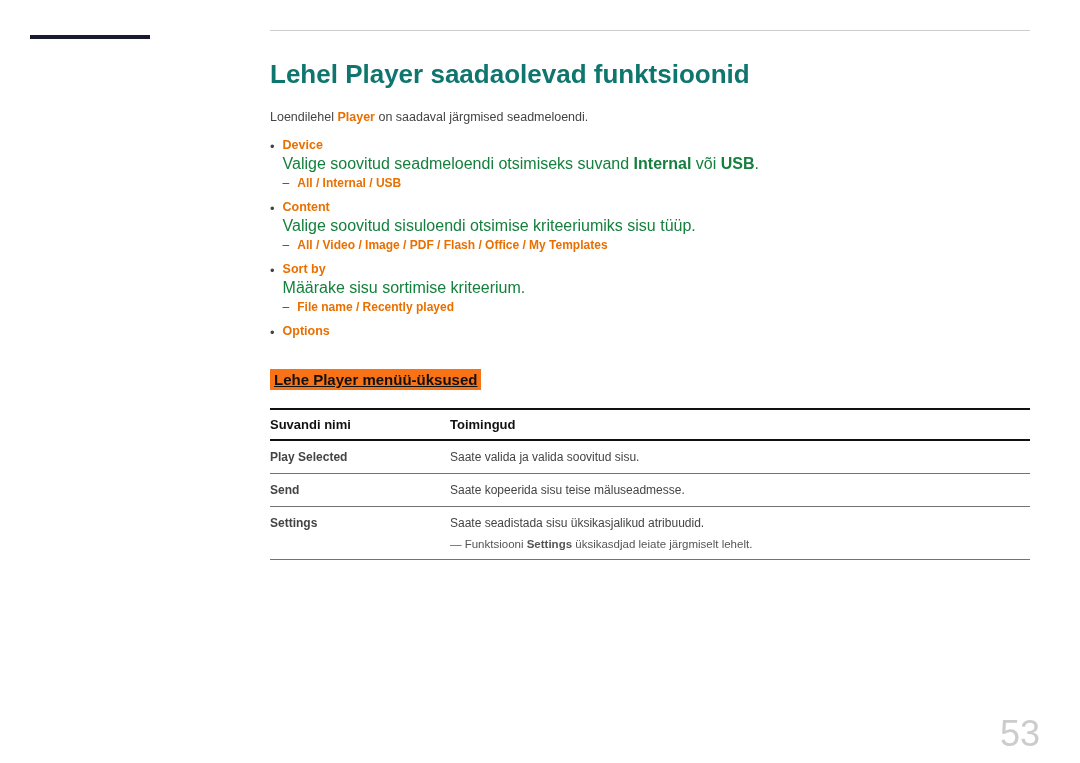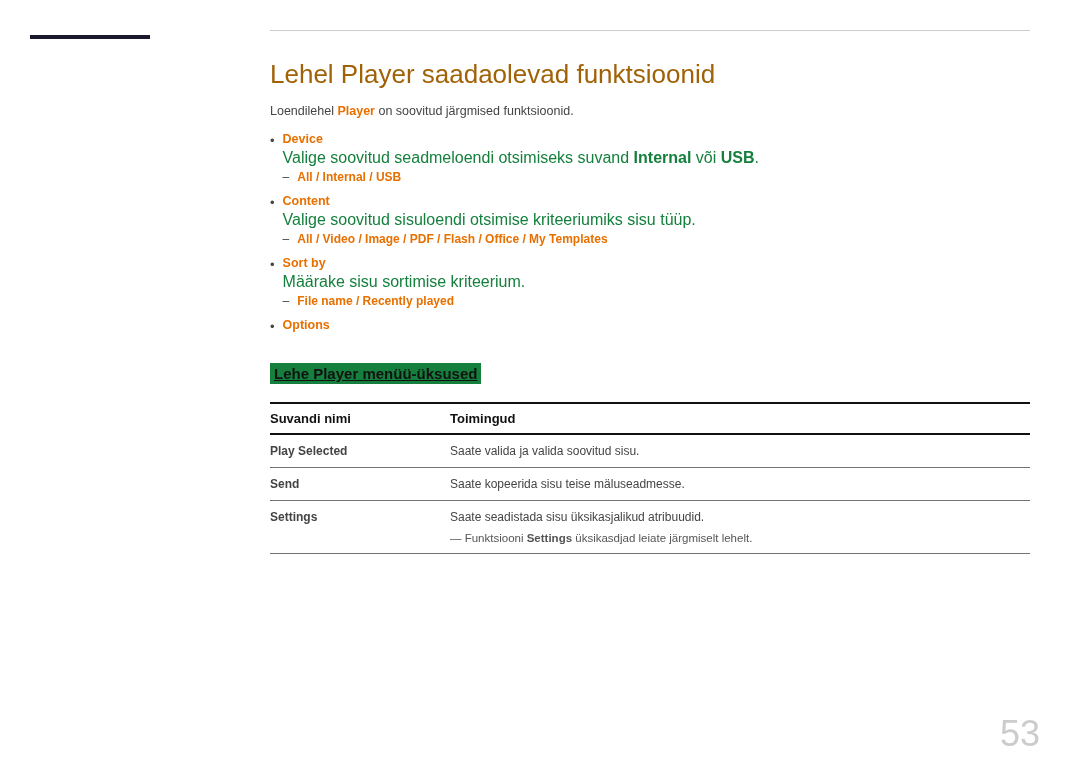--- a/index.html
+++ b/index.html
@@ -39,23 +39,23 @@
       position: relative;
     }
     .top-line {
       width: 100%;
       height: 1px;
       background: #ccc;
       margin-bottom: 28px;
     }
     .main-title {
       font-size: 26px;
-      font-weight: normal;
-      color: #a16207;
-      margin-bottom: 14px;
+      font-weight: bold;
+      color: #0f766e;
+      margin-bottom: 20px;
     }
     .intro-text {
       font-size: 12.5px;
       color: #444;
       margin-bottom: 14px;
     }
     .intro-text .highlight {
       color: #e87000;
       font-weight: bold;
       margin-top: 16px;
@@ -98,21 +98,21 @@
     }
     .sub-text {
       font-size: 12px;
       color: #444;
     }
     .link-text {
       color: #e87000;
       font-weight: bold;
     }
     .section-heading-box {
-      background: #15803d;
+      background: #f97316;
       display: inline-block;
       padding: 2px 4px;
       margin: 18px 0 18px 0;
     }
     .section-heading-box span {
       font-size: 15px;
       font-weight: bold;
       color: #111;
       text-decoration: underline;
     }
@@ -174,21 +174,21 @@
   <div class="sidebar">
     <div class="sidebar-bar"></div>
   </div>
 
   <div class="content-area">
     <div class="top-line"></div>
 
     <h1 class="main-title">Lehel Player saadaolevad funktsioonid</h1>
 
     <p class="intro-text">
-      <span>Loendilehel </span><span class="highlight">Player</span><span> on soovitud järgmised funktsioonid.</span>
+      <span>Loendilehel </span><span class="highlight">Player</span><span> on saadaval järgmised seadmeloendi.</span>
     </p>
 
     
     <div class="bullet-section">
       <span class="bullet-dot">•</span>
       <div class="bullet-content">
         <div class="bullet-label">Device</div>
         <div class="bullet-desc">
           <span>Valige soovitud seadmeloendi otsimiseks suvand </span><span class="bold-text">Internal</span><span> või </span><span class="bold-text">USB</span><span>.</span>
         </div>

